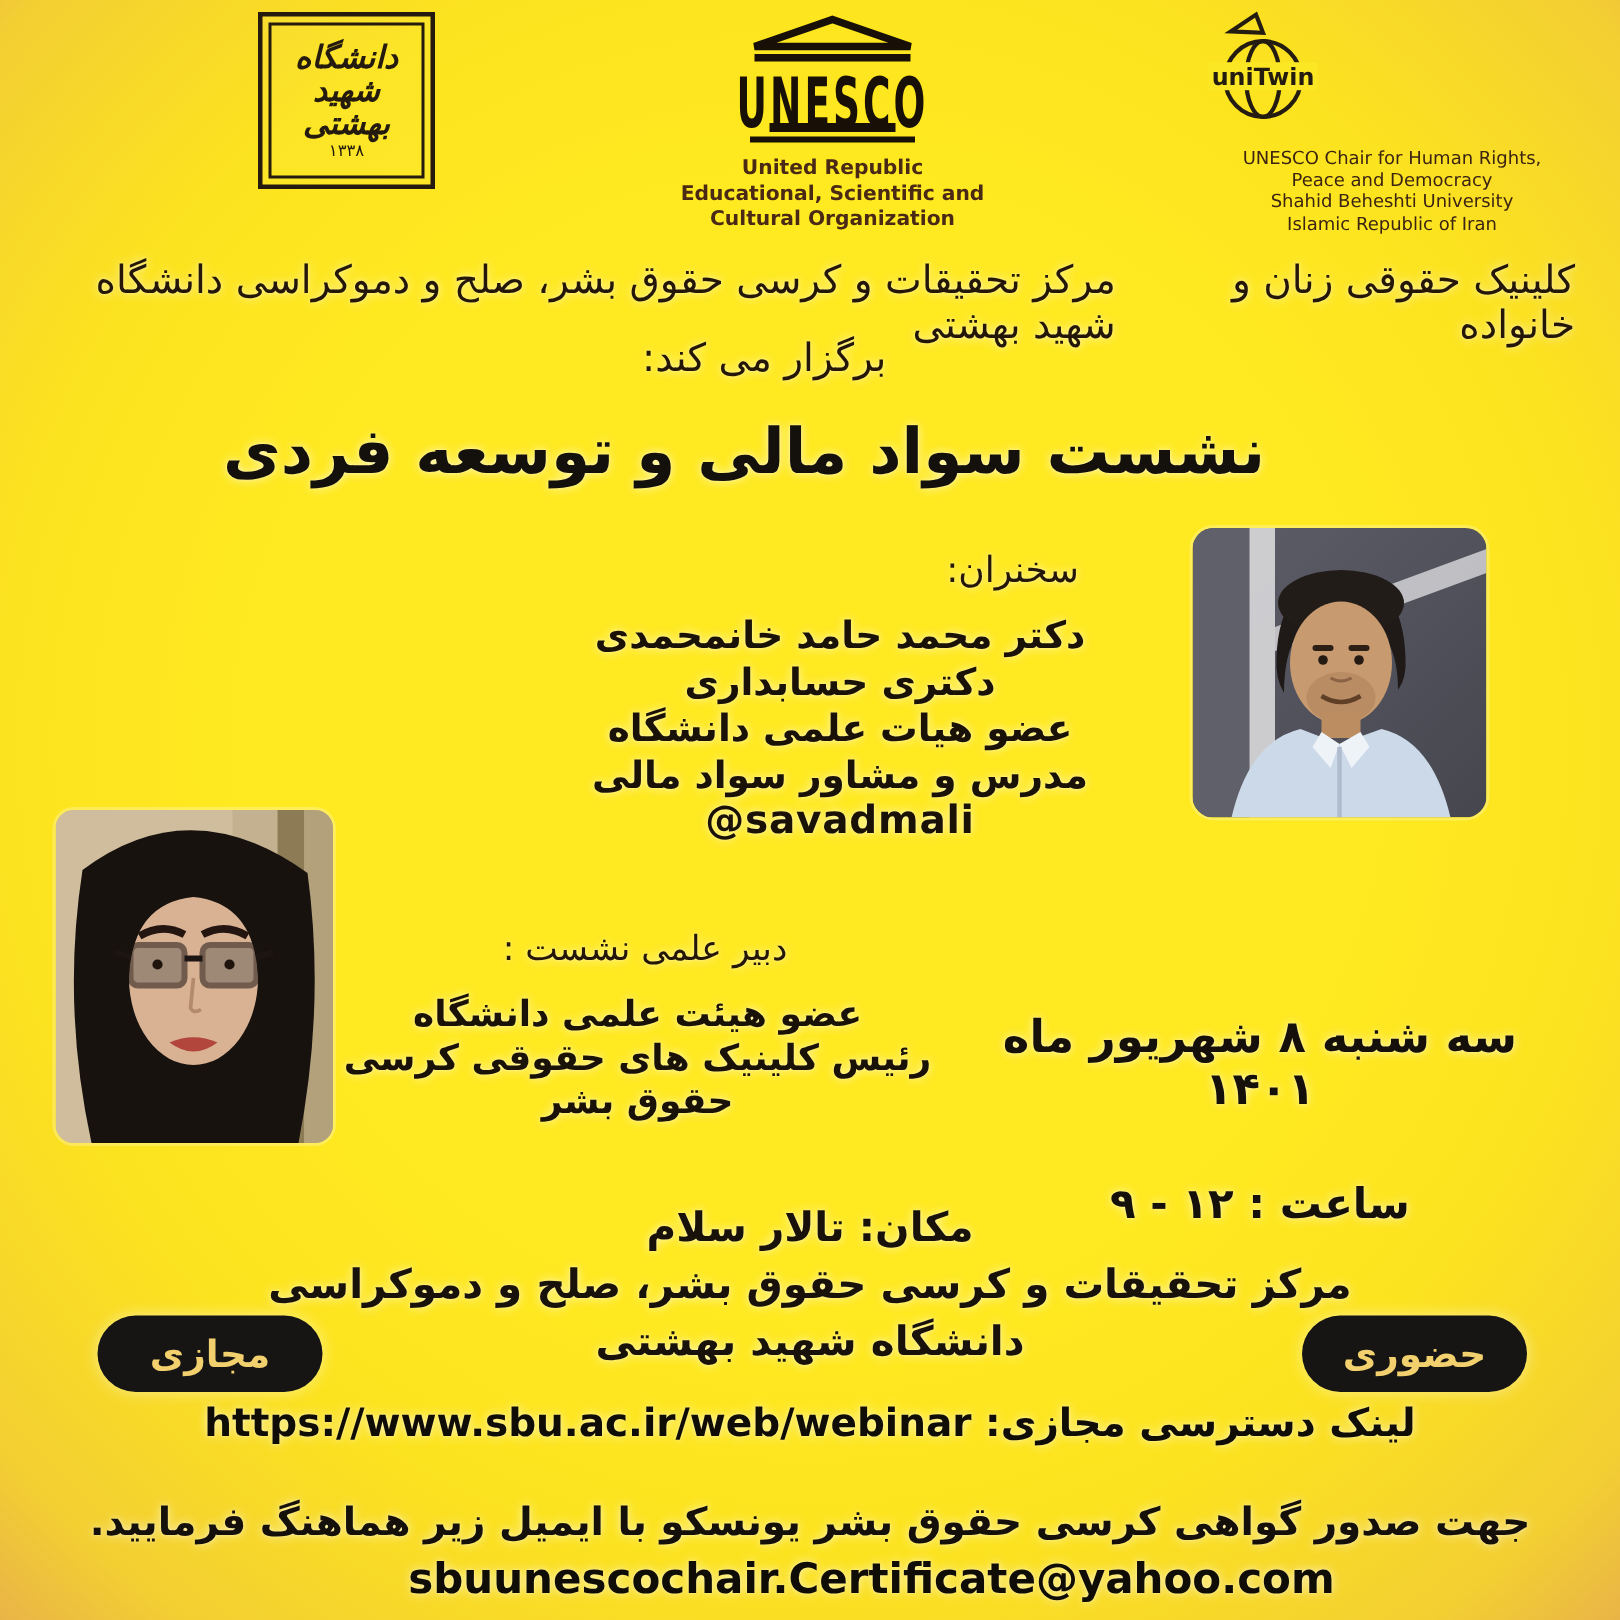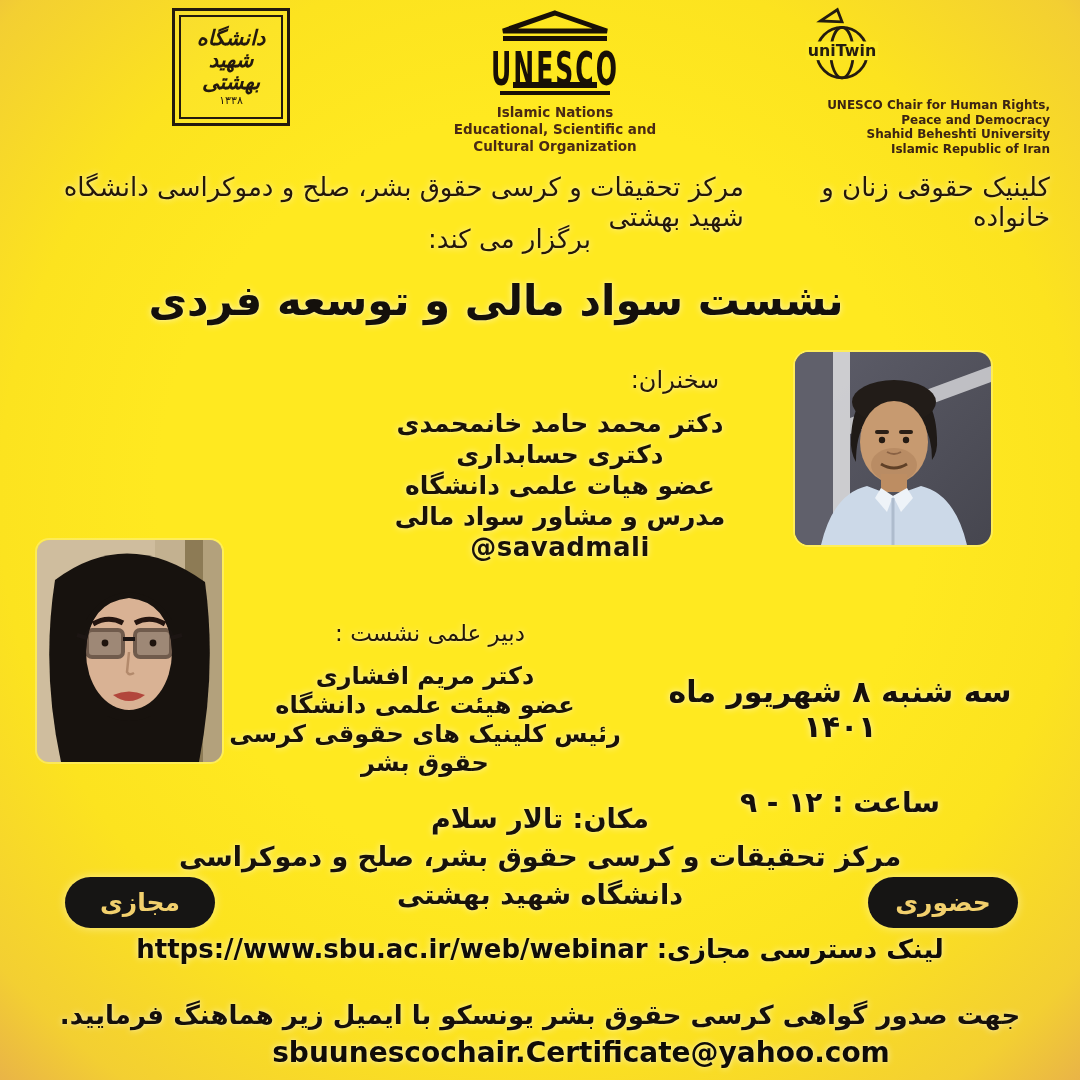--- a/index.html
+++ b/index.html
@@ -21,21 +21,21 @@
   .sbu-year{font-size:11px;margin-top:2px;color:#241a0e;}
 
   .unesco-block{left:440px;top:10px;width:230px;display:flex;flex-direction:column;align-items:center;}
   .unesco-bar{width:104px;height:5px;background:#181006;margin-top:2px;}
   .unesco-letters{font-size:25px;font-weight:800;letter-spacing:2px;color:#181006;transform:scaleY(1.85);transform-origin:top center;height:46px;margin-top:1px;font-family:"DejaVu Sans",sans-serif;}
   .unesco-base{width:84px;height:6px;background:#181006;margin-top:-6px;}
   .unesco-base2{width:110px;height:4px;background:#181006;margin-top:3px;}
   .unesco-caption{margin-top:9px;font-size:13.5px;line-height:17px;color:#4a2a14;text-align:center;font-weight:600;}
 
   .unitwin-block{left:800px;top:6px;width:250px;}
-  .unitwin-caption{margin-top:4px;font-size:12px;line-height:14.5px;color:#3c2413;font-weight:700;text-align:right;padding-left:6px;}
+  .unitwin-caption{margin-top:4px;font-size:12px;line-height:14.5px;color:#3c2413;font-weight:400;text-align:center;padding-left:6px;}
 
   
   .organizer-line{left:30px;top:172px;width:1020px;font-size:26px;display:flex;justify-content:center;gap:34px;}
   .organizes-line{left:0;top:224px;width:1019px;font-size:26px;}
   .event-title{left:0;top:276px;width:992px;font-size:42px;font-weight:bold;color:#14100b;letter-spacing:0;}
 
   .speaker-label{left:600px;top:366px;width:150px;font-size:24px;}
   .speaker-block{left:340px;top:408px;width:440px;font-size:25px;font-weight:bold;line-height:31px;color:#1a1207;}
   .speaker-handle{font-size:26px;letter-spacing:.5px;direction:ltr;}
 
@@ -78,21 +78,21 @@
 
   <div class="abs unesco-block">
     <svg width="116" height="24" viewBox="0 0 116 24">
       <polygon points="58,3 110,21 6,21" fill="none" stroke="#181006" stroke-width="5"></polygon>
     </svg>
     <div class="unesco-bar"></div>
     <div class="unesco-letters">UNESCO</div>
     <div class="unesco-base"></div>
     <div class="unesco-base2"></div>
     <div class="unesco-caption">
-      <div>Islamic Nations</div>
+      <div>United Republic</div>
       <div>Educational, Scientific and</div>
       <div>Cultural Organization</div>
     </div>
   </div>
 
   <div class="abs unitwin-block">
     <svg width="84" height="84" viewBox="0 0 90 90">
       <circle cx="45" cy="50" r="27" fill="none" stroke="#241c10" stroke-width="3"></circle>
       <ellipse cx="45" cy="50" rx="12" ry="27" fill="none" stroke="#241c10" stroke-width="3"></ellipse>
       <path d="M22,16 L40,4 L45,17 Z" fill="none" stroke="#241c10" stroke-width="3"></path>
@@ -173,21 +173,20 @@
       <circle cx="68" cy="103" r="3.4" fill="#1e130d"></circle>
       <circle cx="116" cy="103" r="3.4" fill="#1e130d"></circle>
       <path d="M92,112 L90,132 Q92,136 97,133" fill="none" stroke="#b38a6c" stroke-width="2.5"></path>
       <path d="M76,155 Q92,148 108,155 Q92,167 76,155 Z" fill="#b2463c"></path>
       <path d="M70,176 Q92,186 114,176 L114,222 L70,222 Z" fill="#17120e"></path>
     </svg>
   </div>
 
   <div class="abs secretary-label rtl center glow">دبیر علمی نشست :</div>
   <div class="abs secretary-block rtl center glow">
-    <div>دکتر مریم افشاری</div>
     <div>عضو هیئت علمی دانشگاه</div>
     <div>رئیس کلینیک های حقوقی کرسی حقوق بشر</div>
   </div>
 
   <div class="abs schedule-block rtl center glow">
     <div class="schedule-date">سه شنبه ۸ شهریور ماه ۱۴۰۱</div>
     <div class="schedule-time">ساعت : ۱۲ - ۹</div>
   </div>
 
   <div class="abs location-block rtl center glow">

